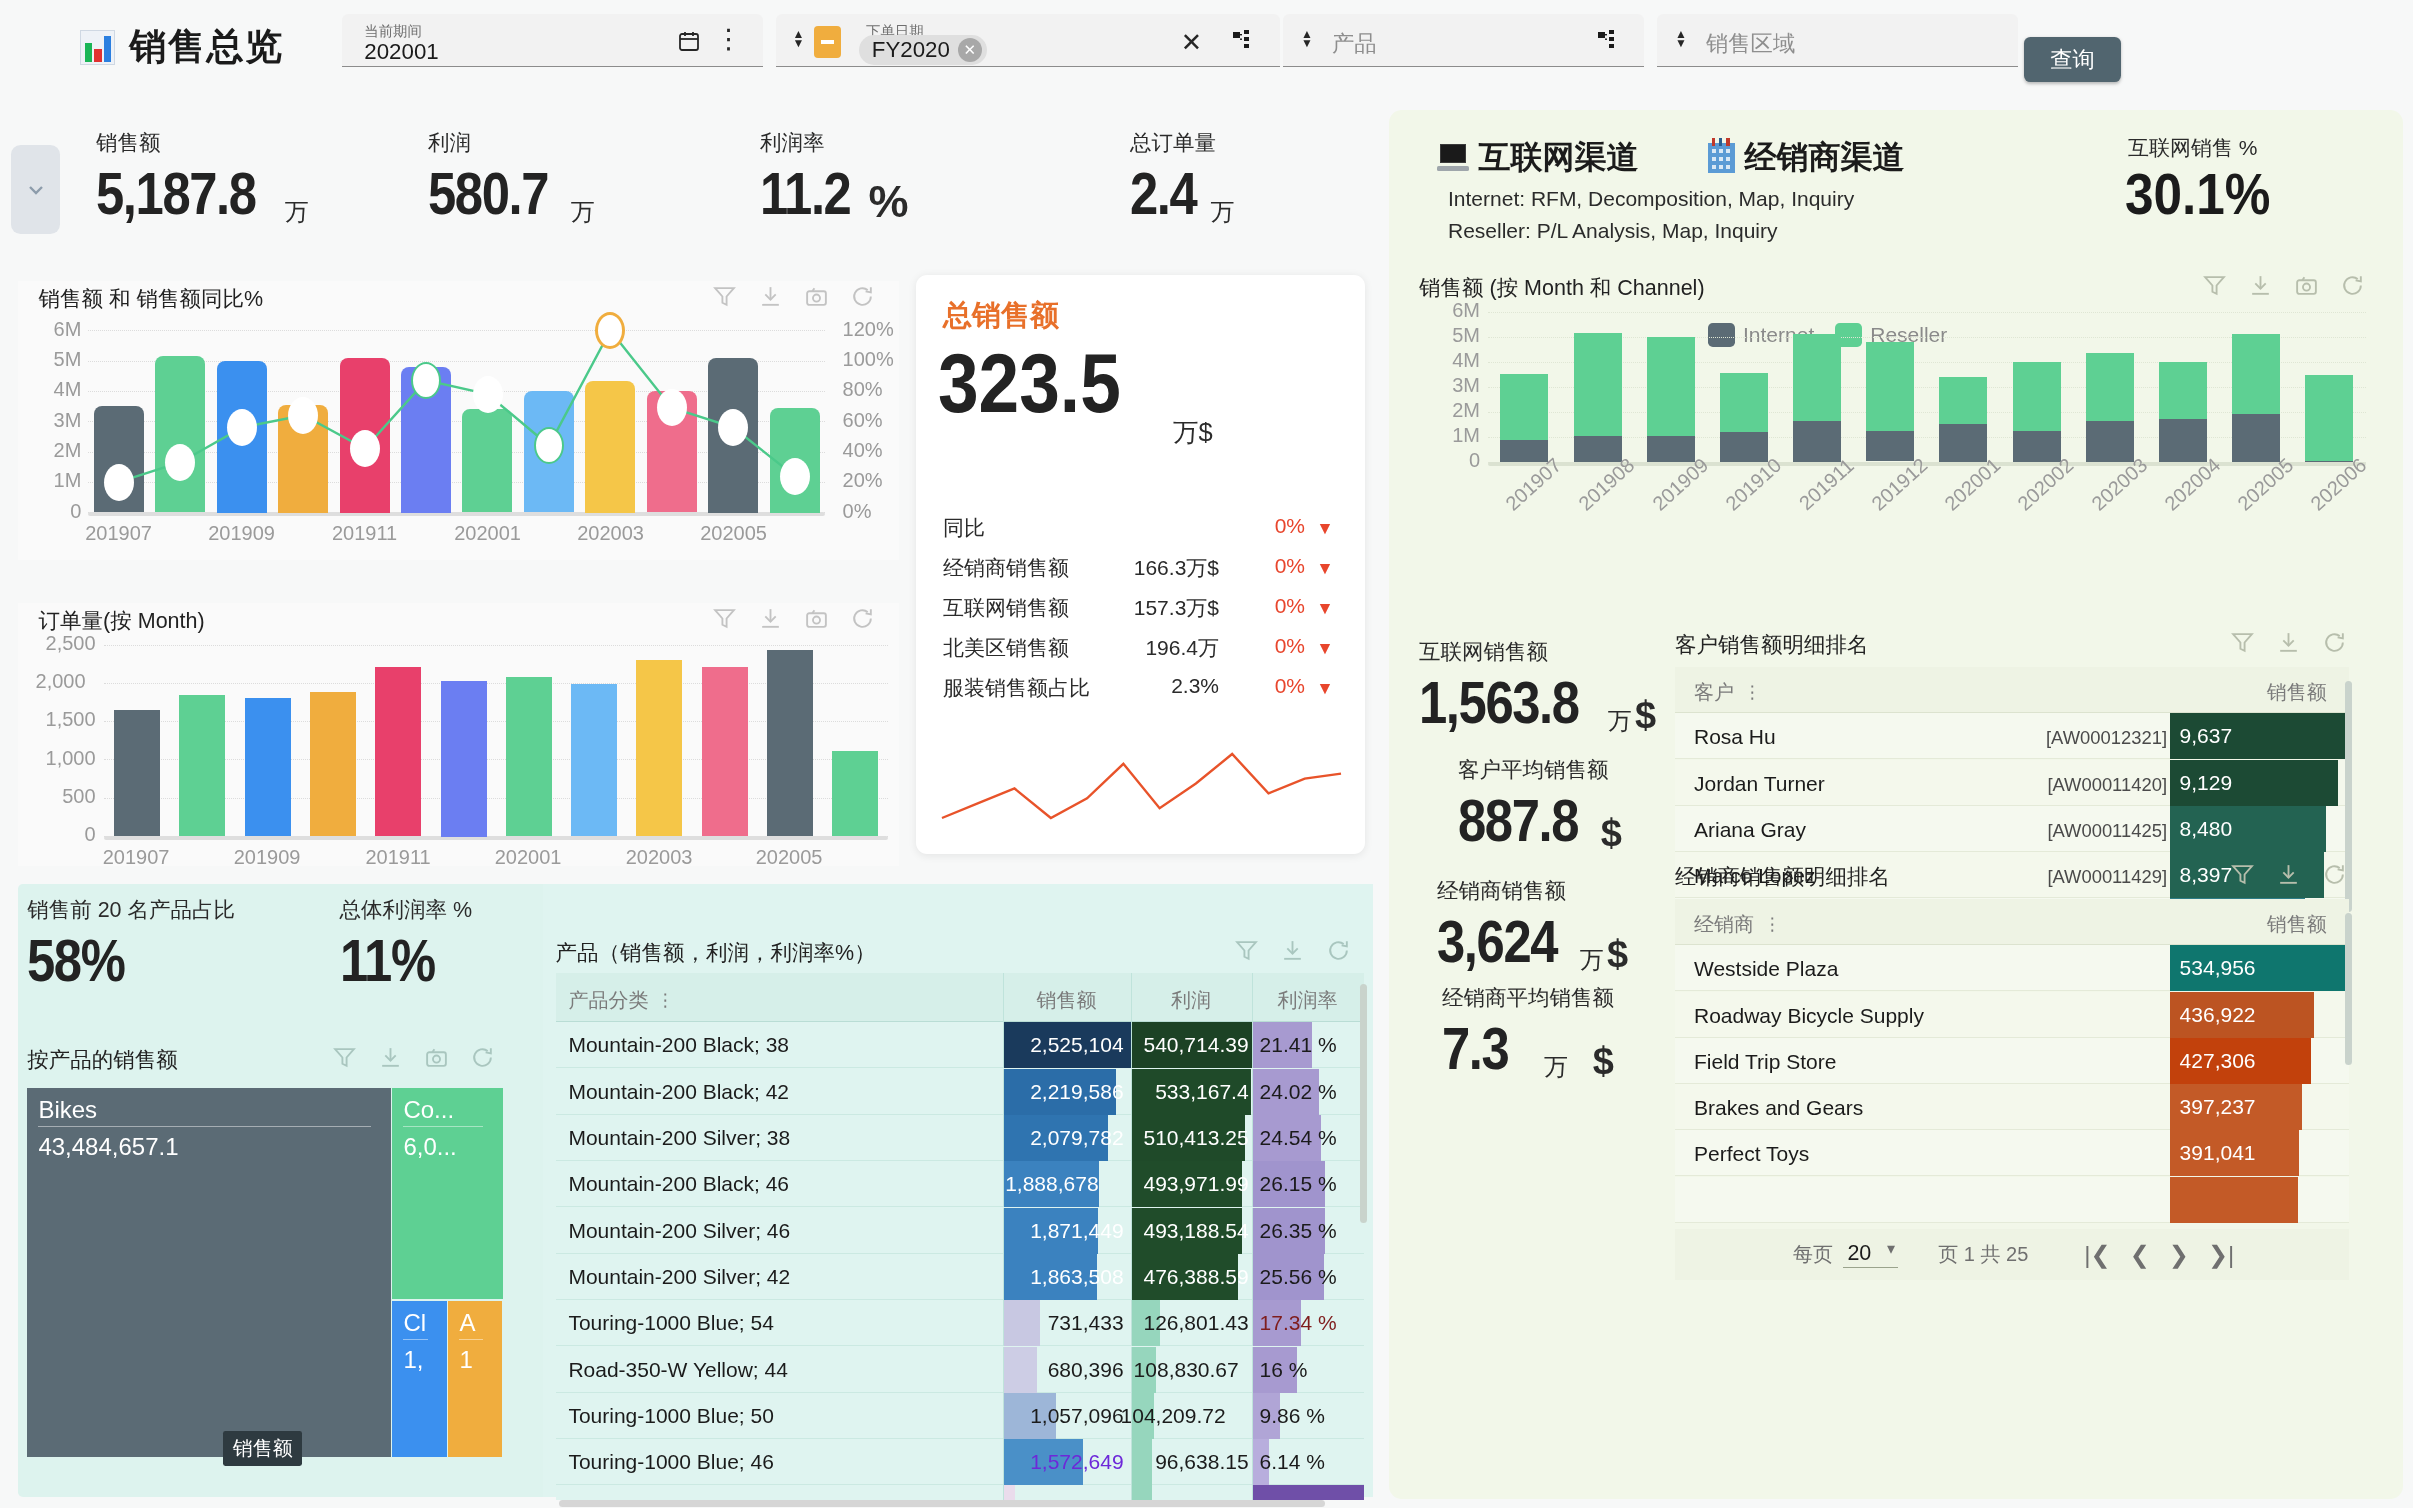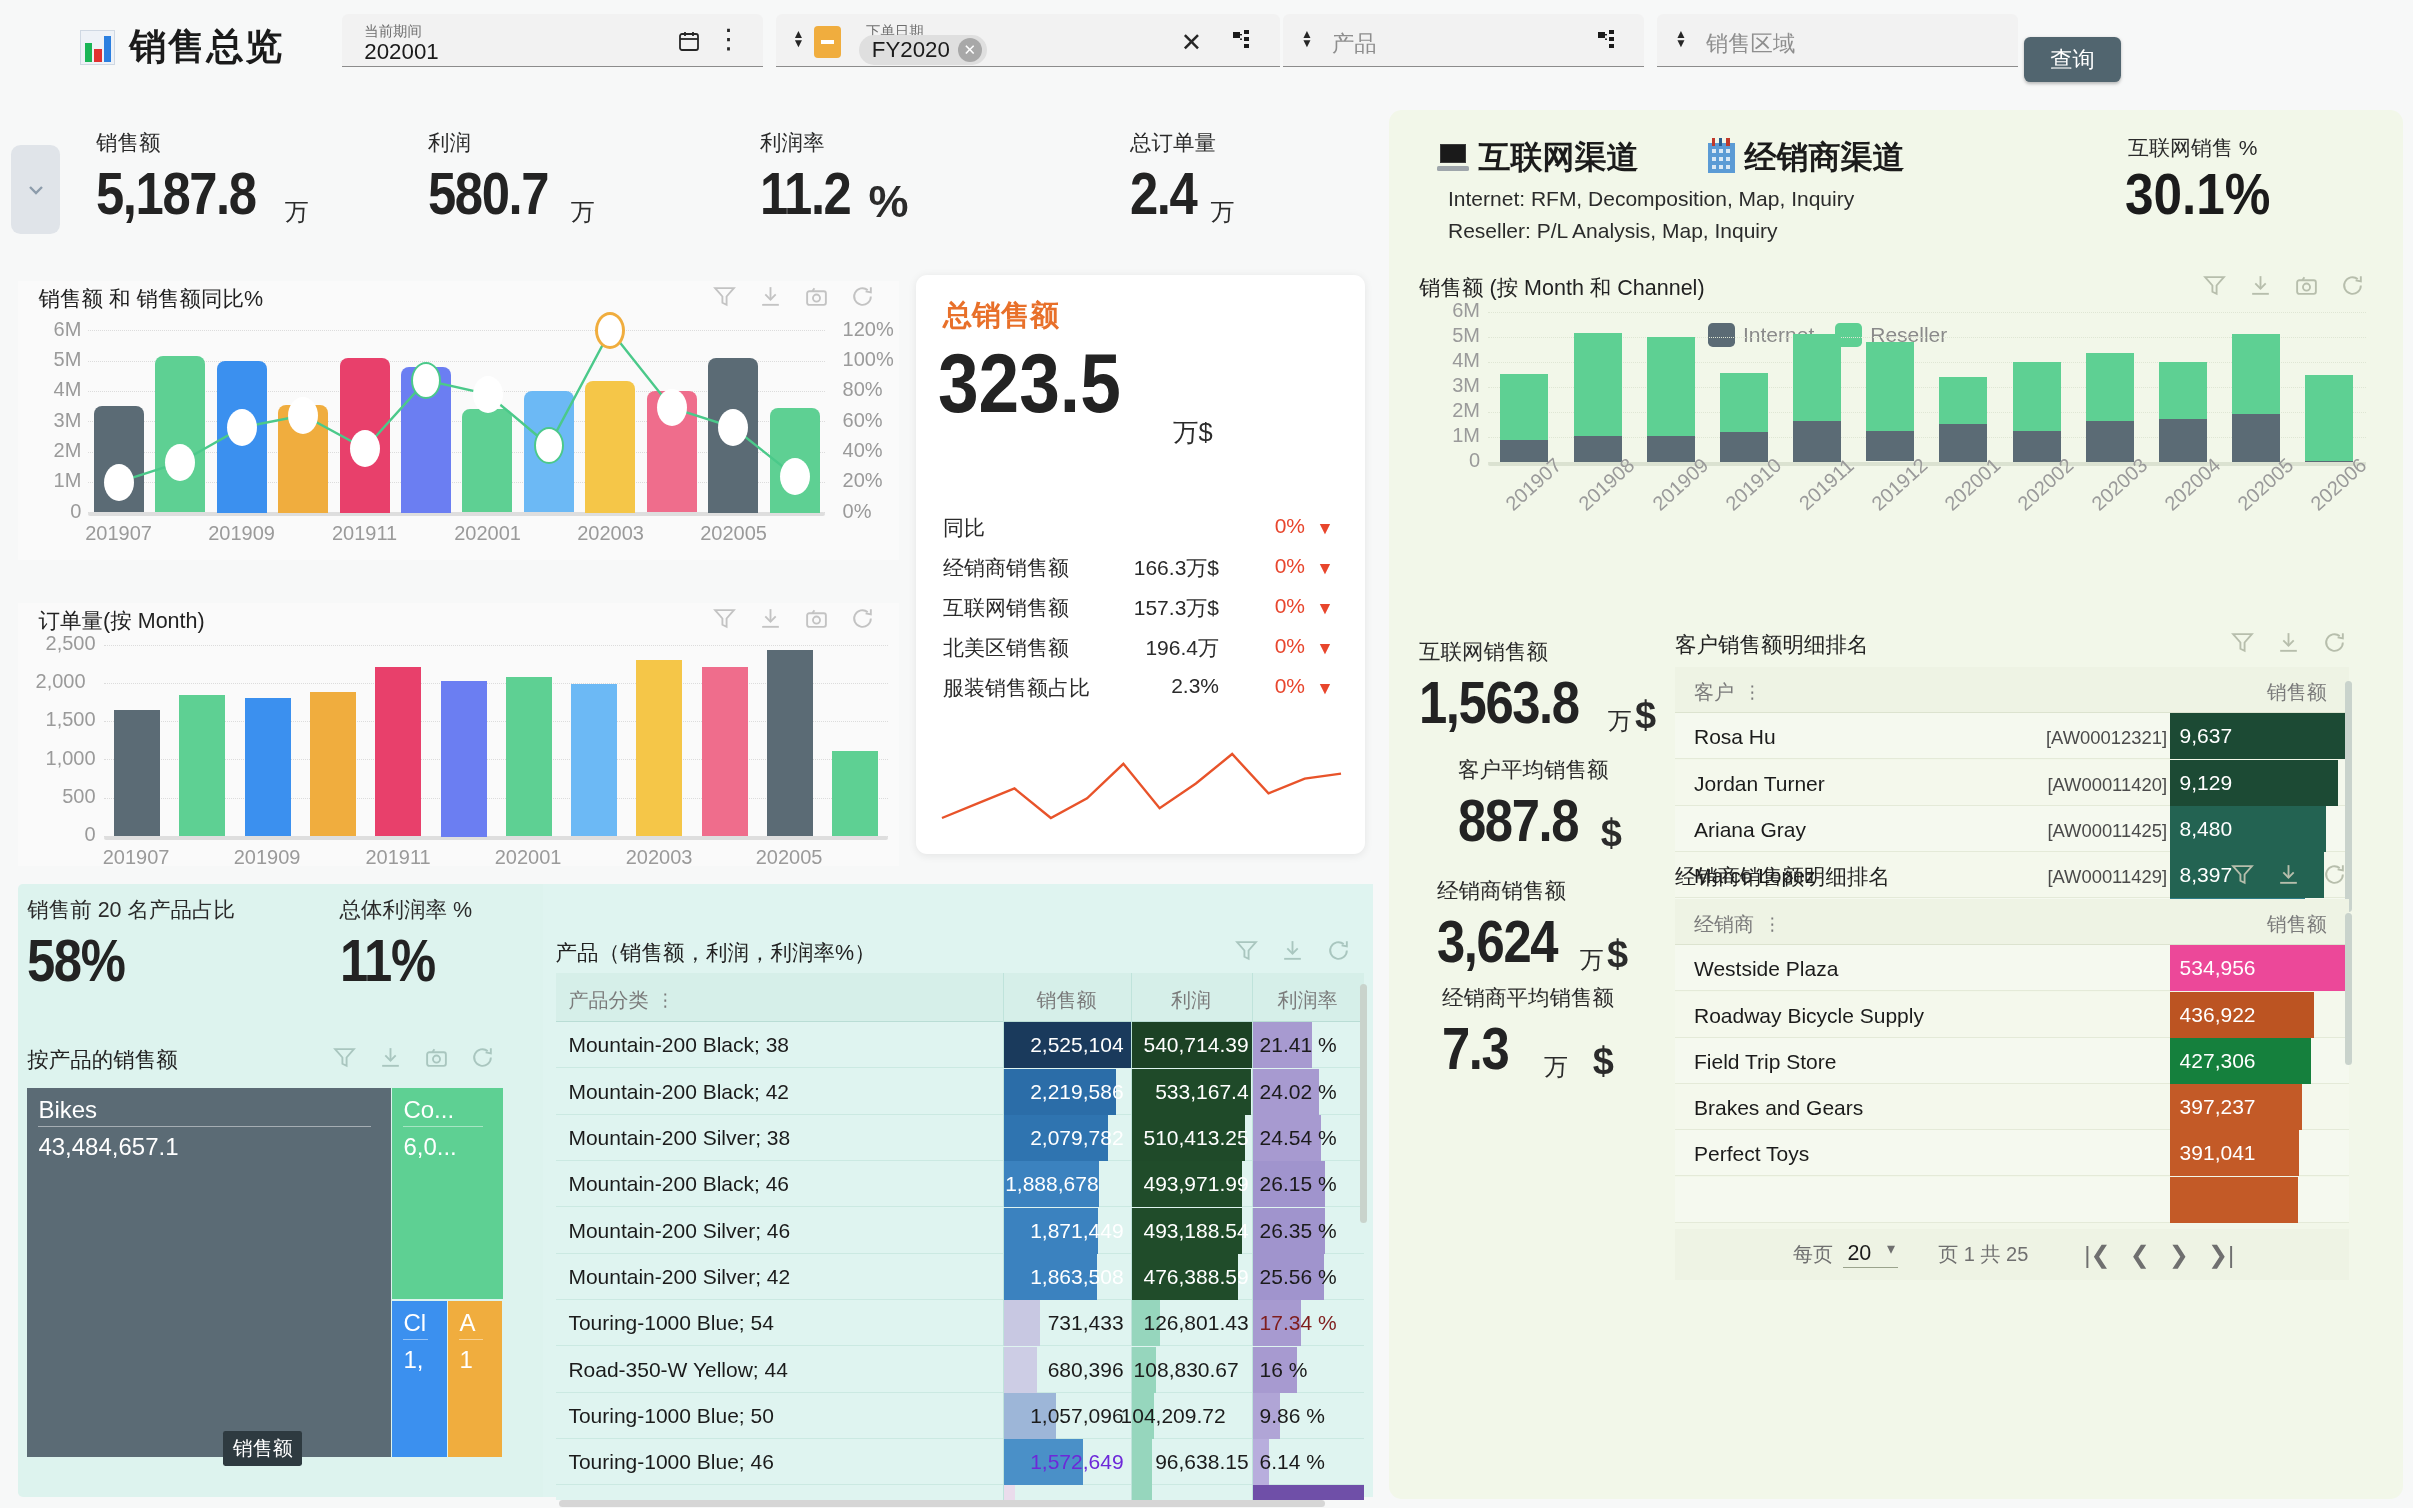--- a/index.html
+++ b/index.html
@@ -737,33 +737,33 @@
       <div class="tbl" id="resTbl" style="left:0; top:37px; width:674px; height:329px; overflow:hidden;">
           <div class="tbl-hdr">
             <div class="tbl-hdr-c1">
               <span>经销商</span>
               <span style="font-size:17.6px">⋮</span>
             </div>
             <div class="tbl-hdr-c2">销售额</div>
           </div>
           <div class="t-row" style="top:46px; background:#f5f9ef;">
             <div class="t-name">Westside Plaza</div>
-            <div class="t-bar" style="left:495px; width:177px; background:#ec4899;">
+            <div class="t-bar" style="left:495px; width:177px; background:#0f766e;">
               <span class="t-barval">534,956</span>
             </div>
           </div>
           <div class="t-row" style="top:93px; background:#f4f8ec;">
             <div class="t-name">Roadway Bicycle Supply</div>
             <div class="t-bar" style="left:495px; width:144px; background:#bc5422;">
               <span class="t-barval">436,922</span>
             </div>
           </div>
           <div class="t-row" style="top:139px; background:#f5f9ef;">
             <div class="t-name">Field Trip Store</div>
-            <div class="t-bar" style="left:495px; width:141px; background:#15803d;">
+            <div class="t-bar" style="left:495px; width:141px; background:#c2410c;">
               <span class="t-barval">427,306</span>
             </div>
           </div>
           <div class="t-row" style="top:185px; background:#f4f8ec;">
             <div class="t-name">Brakes and Gears</div>
             <div class="t-bar" style="left:495px; width:132px; background:#c35a27;">
               <span class="t-barval">397,237</span>
             </div>
           </div>
           <div class="t-row" style="top:231px; background:#f5f9ef;">

